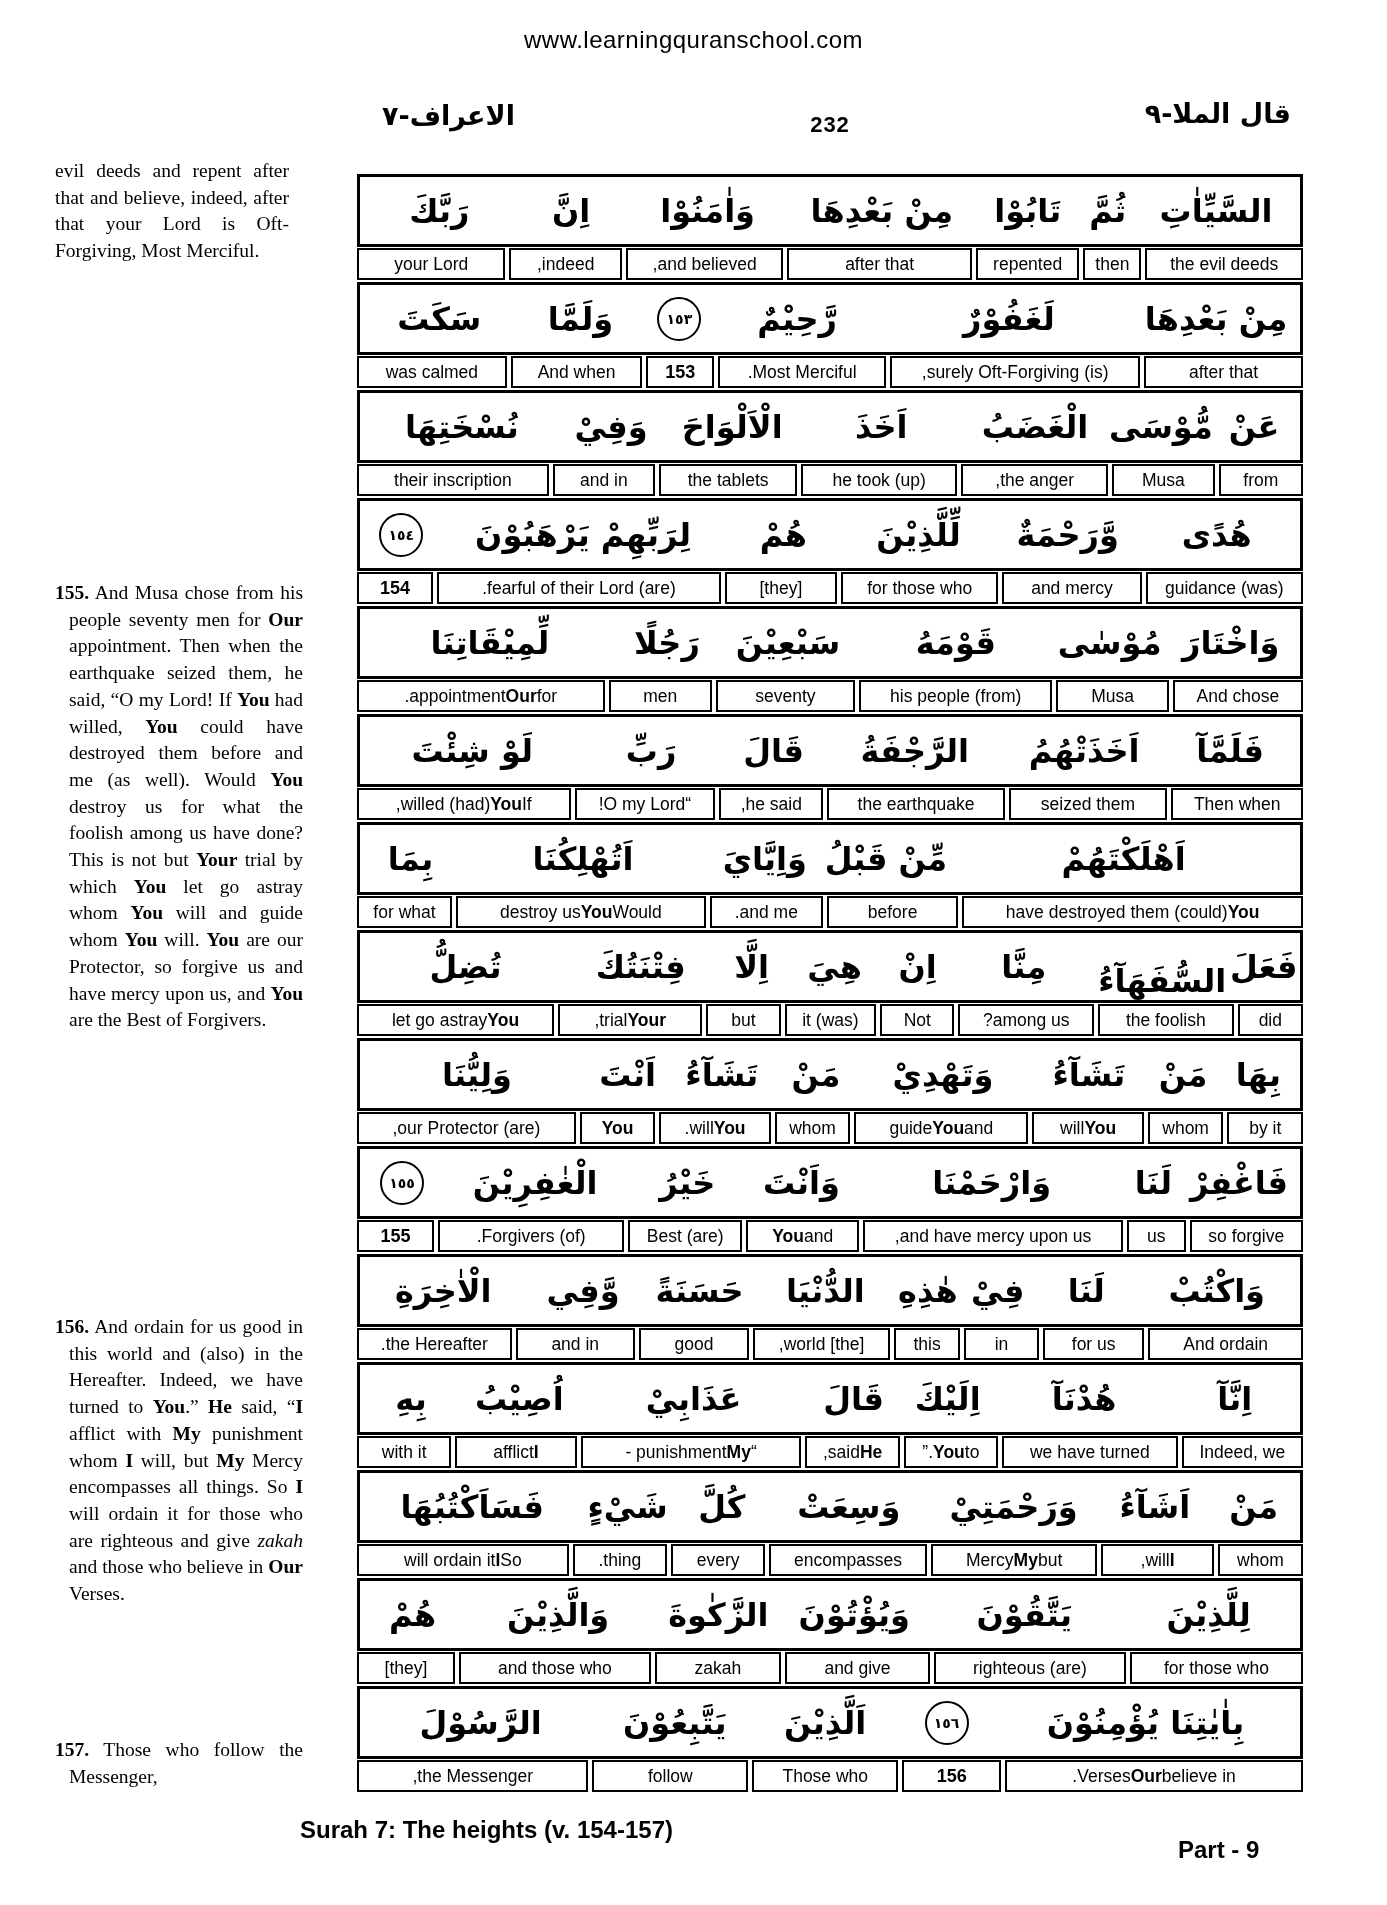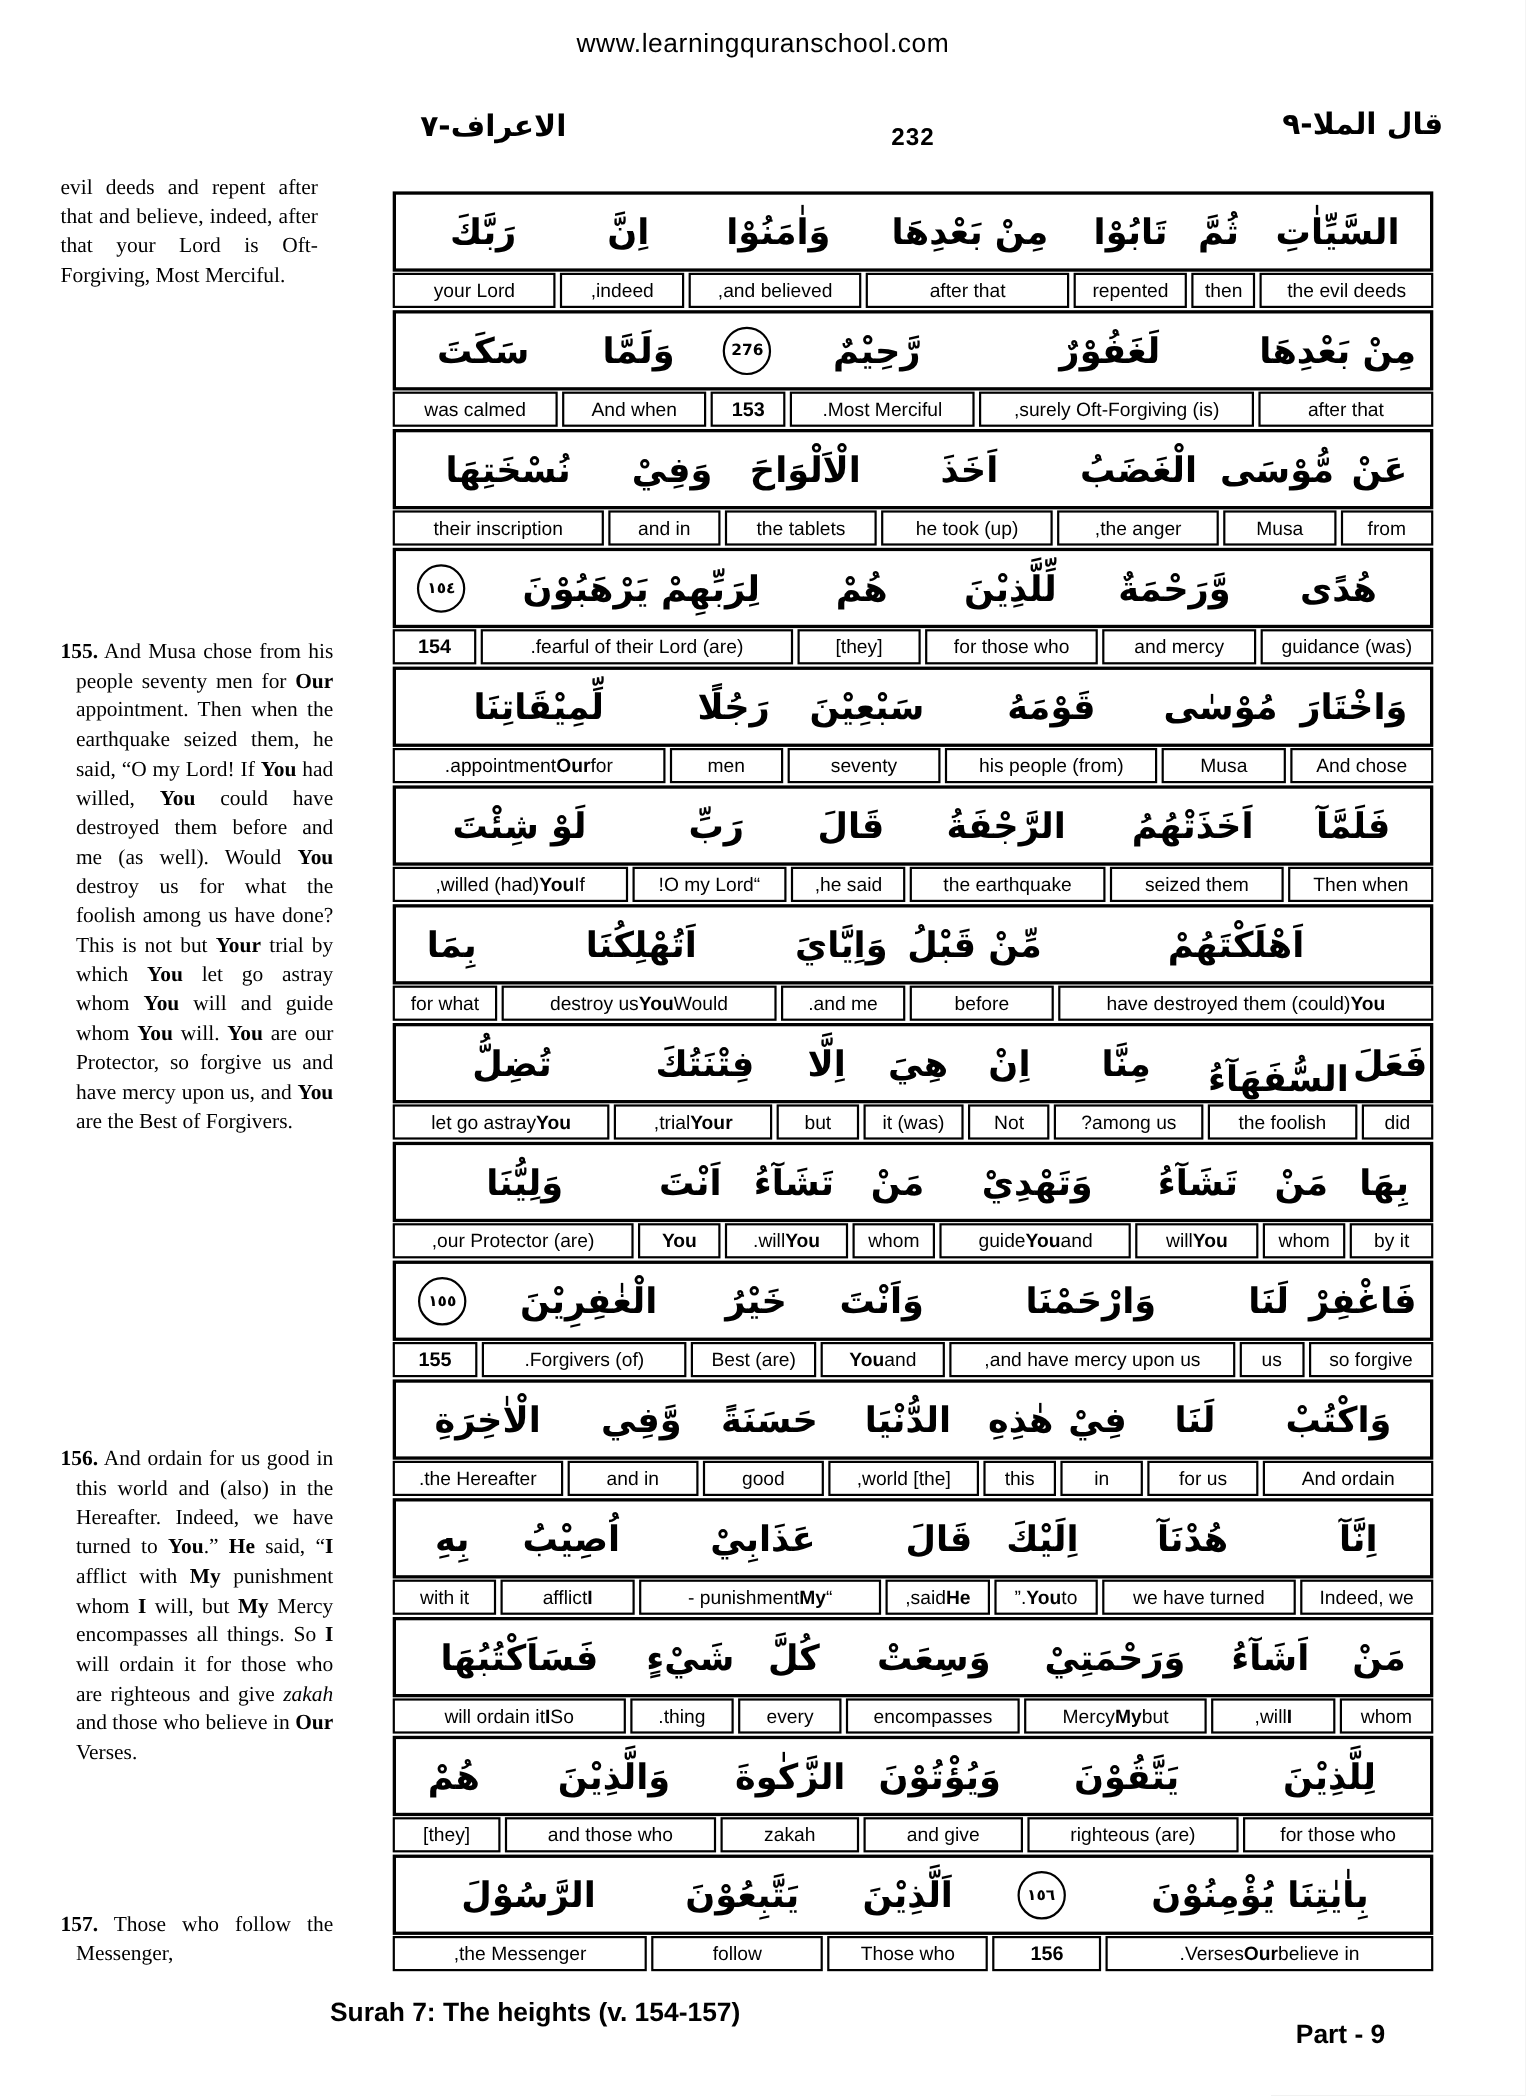--- a/index.html
+++ b/index.html
@@ -4,21 +4,21 @@
 <style>
   html,body{margin:0;padding:0;background:#e8e8e8;}
   .page{position:relative;width:1387px;height:1905px;background:#ffffff;color:#000;
         font-family:"Liberation Sans",sans-serif;overflow:hidden;}
 
   
   .site-url{position:absolute;top:26px;left:0;width:100%;text-align:center;
             font-size:24px;letter-spacing:.5px;}
   .hdr-ar{font-family:"DejaVu Sans",sans-serif;font-weight:bold;font-size:27px;direction:rtl;}
   .hdr-left{position:absolute;top:100px;left:382px;}
-  .hdr-right{position:absolute;top:98px;right:75px;}
+  .hdr-right{position:absolute;top:98px;right:96px;}
   .hdr-page{position:absolute;top:112px;left:357px;width:946px;text-align:center;
             font-size:22px;font-weight:bold;letter-spacing:1px;}
 
   
   .side-p{position:absolute;left:55px;width:234px;font-family:"Liberation Serif",serif;
           font-size:19.5px;line-height:1.37;text-align:justify;}
   .side-p.hang{padding-left:14px;text-indent:-14px;}
   .p1{top:158px;} .p2{top:336px;} .p3{top:580px;} .p4{top:1314px;} .p5{top:1737px;}
 
   
@@ -100,21 +100,21 @@
           <div class="ar-cell" style="flex: 17 1 0px;">
             <span class="ar-word">مِنْ بَعْدِهَا</span>
           </div>
           <div class="ar-cell" style="flex: 27 1 0px;">
             <span class="ar-word">لَغَفُوْرٌ</span>
           </div>
           <div class="ar-cell" style="flex: 18 1 0px;">
             <span class="ar-word">رَّحِيْمٌ</span>
           </div>
           <div class="ar-cell" style="flex: 7 1 0px;">
-            <span class="ayah-m">276</span>
+            <span class="ayah-m">١٥٣</span>
           </div>
           <div class="ar-cell" style="flex: 14 1 0px;">
             <span class="ar-word">وَلَمَّا</span>
           </div>
           <div class="ar-cell" style="flex: 16 1 0px;">
             <span class="ar-word">سَكَتَ</span>
           </div>
         </div>
         <div class="en-strip">
           <div class="en-cell" style="flex: 17 1 0px;">after that</div>

